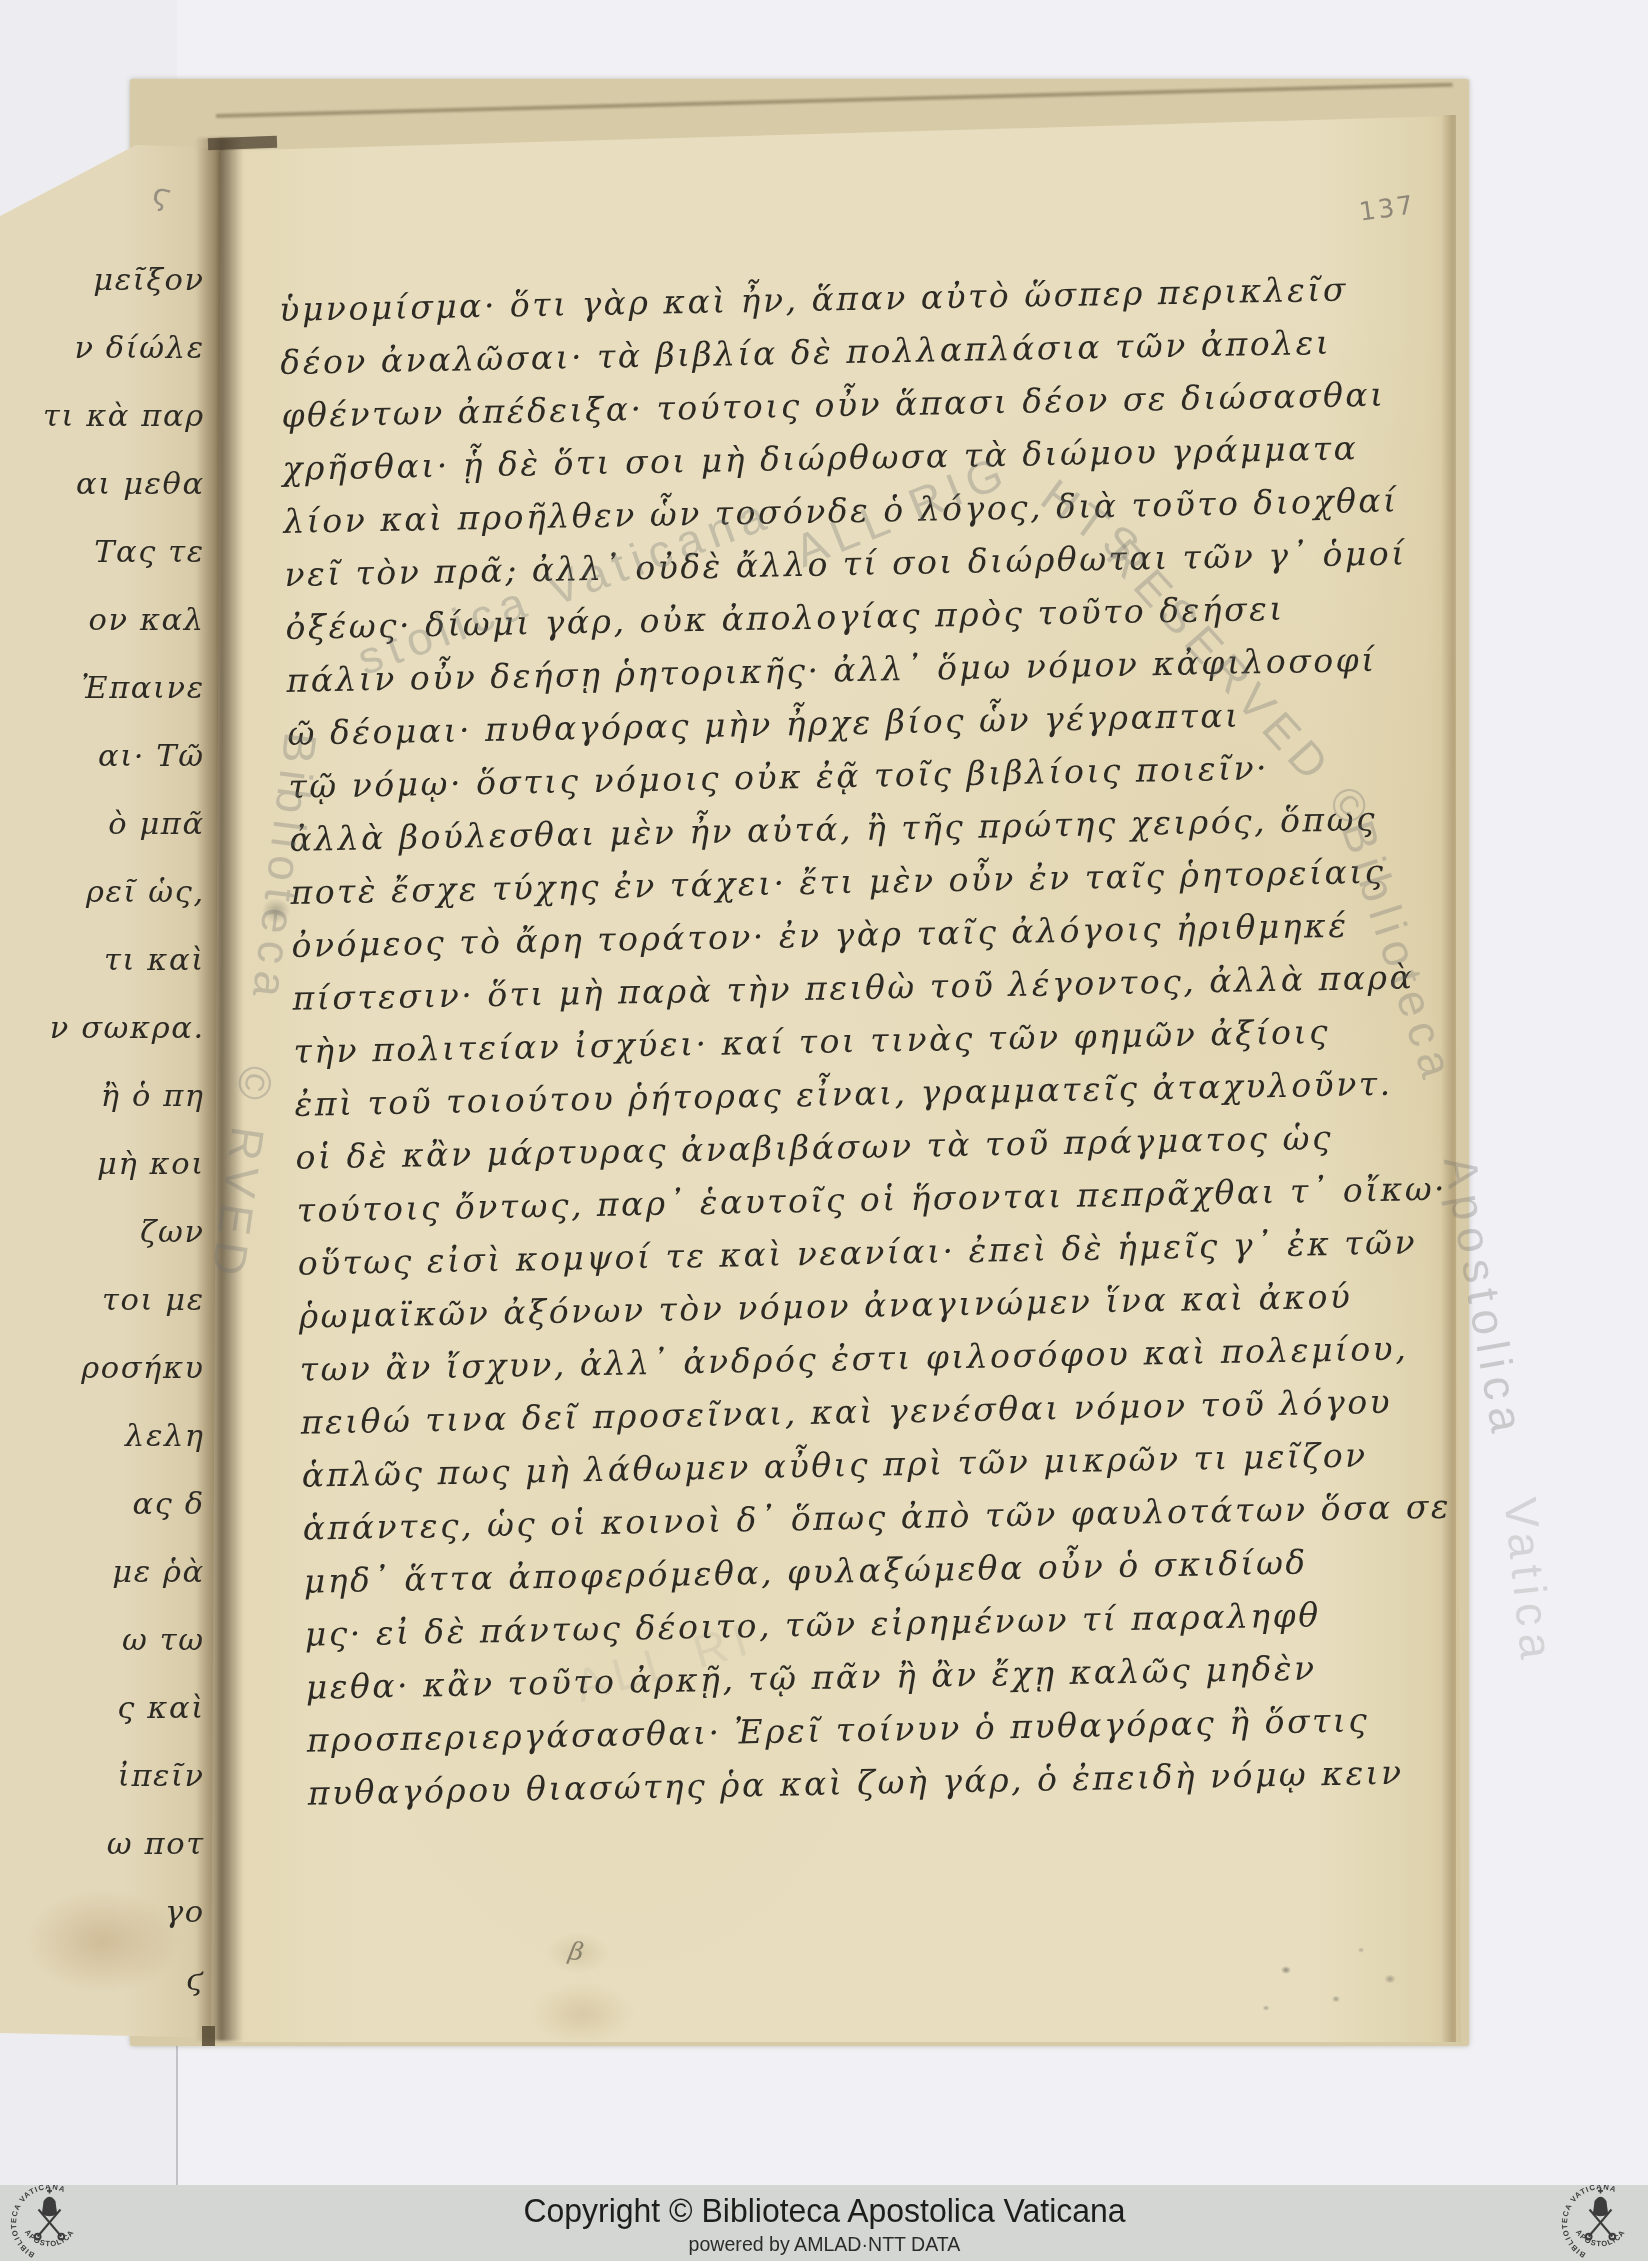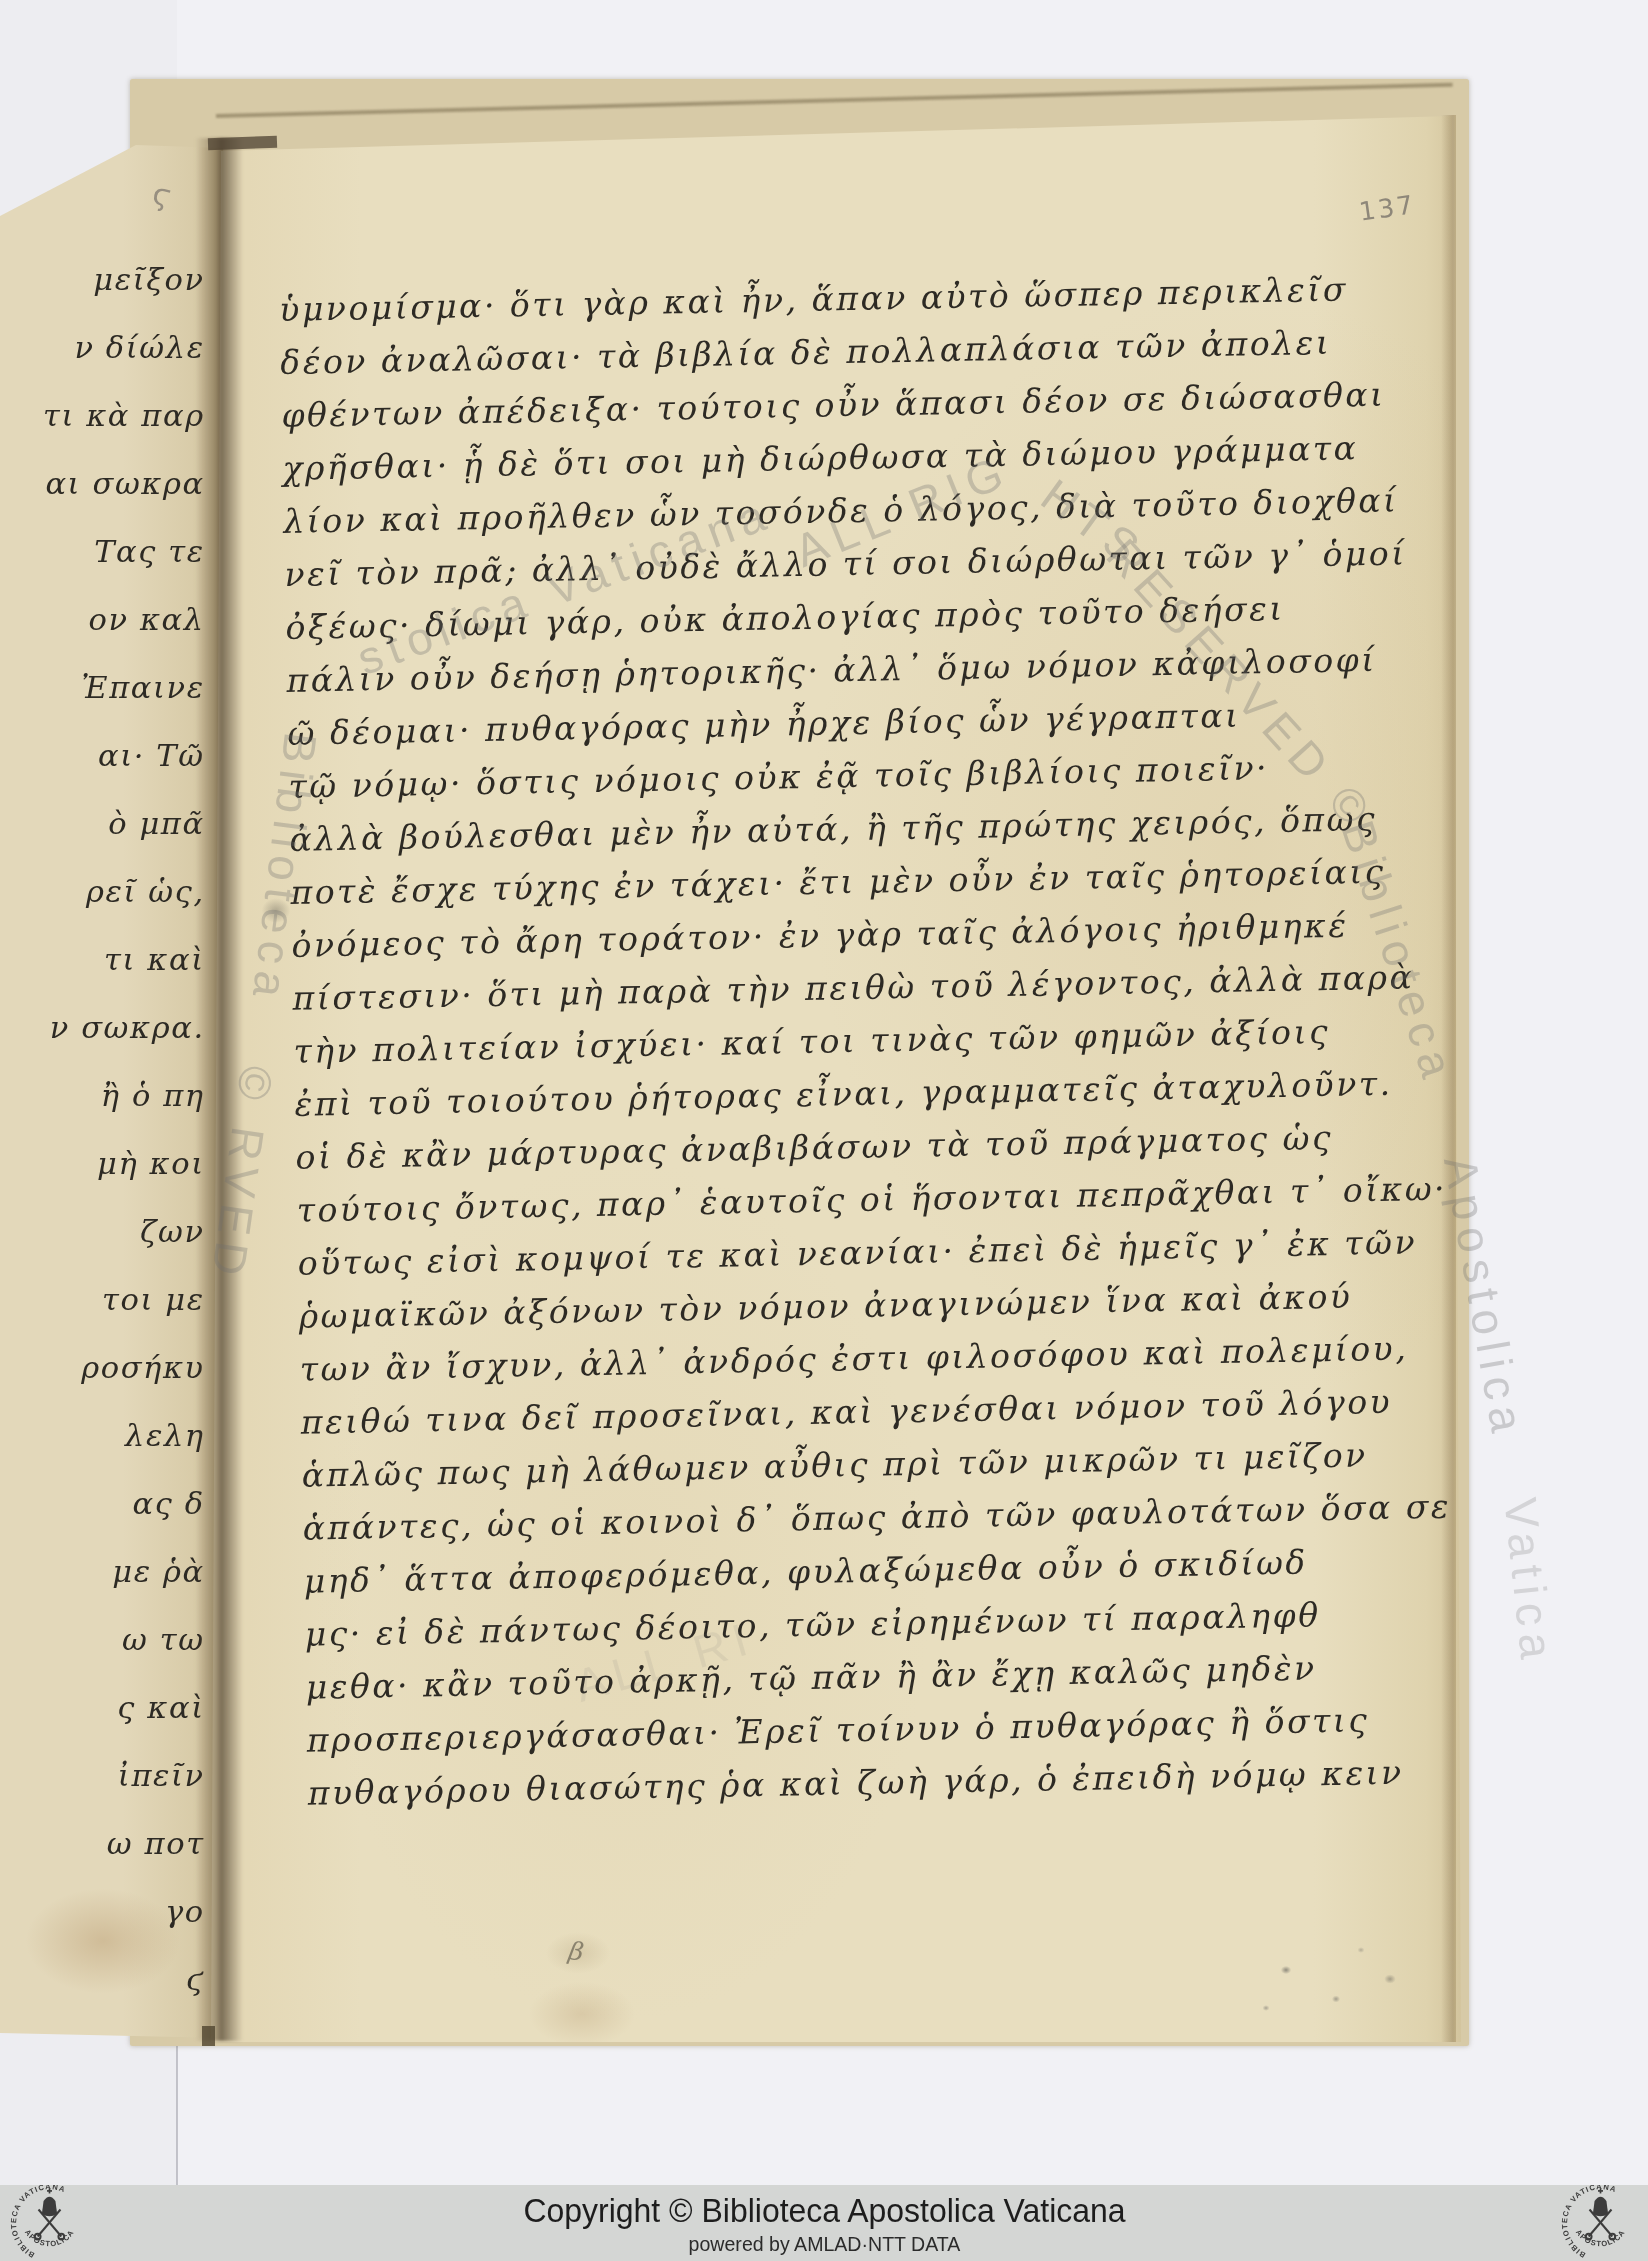--- a/index.html
+++ b/index.html
@@ -87,21 +87,21 @@
 <div class="abs" id="seam"></div>
 <div class="abs" id="behind-page"></div>
 
 <div class="abs" id="left-page"></div>
 <div class="abs" id="left-page-stain"></div>
 <div class="abs ms" id="left-fragments">
 
 <div class="frag">μεῖξον</div>
     <div class="frag">ν δίώλε</div>
     <div class="frag">τι κὰ παρ</div>
-    <div class="frag">αι σωκρα</div>
+    <div class="frag">αι μεθα</div>
     <div class="frag">Τας τε</div>
     <div class="frag">ον καλ</div>
     <div class="frag">Ἐπαινε</div>
     <div class="frag">αι· Τῶ</div>
     <div class="frag">ὸ μπᾶ</div>
     <div class="frag">ρεῖ ὡς,</div>
     <div class="frag">τι καὶ</div>
     <div class="frag">ν σωκρα.</div>
     <div class="frag">ἢ ὁ πη</div>
     <div class="frag">μὴ κοι</div>

